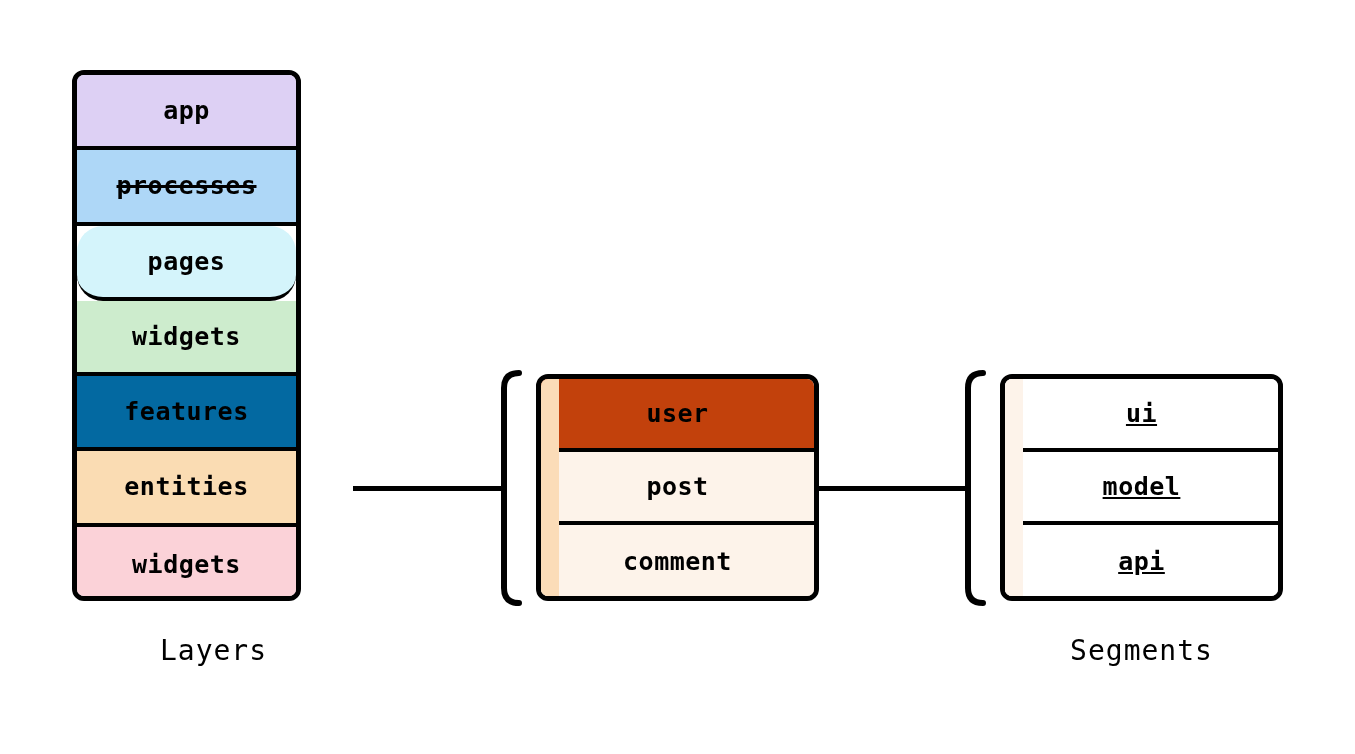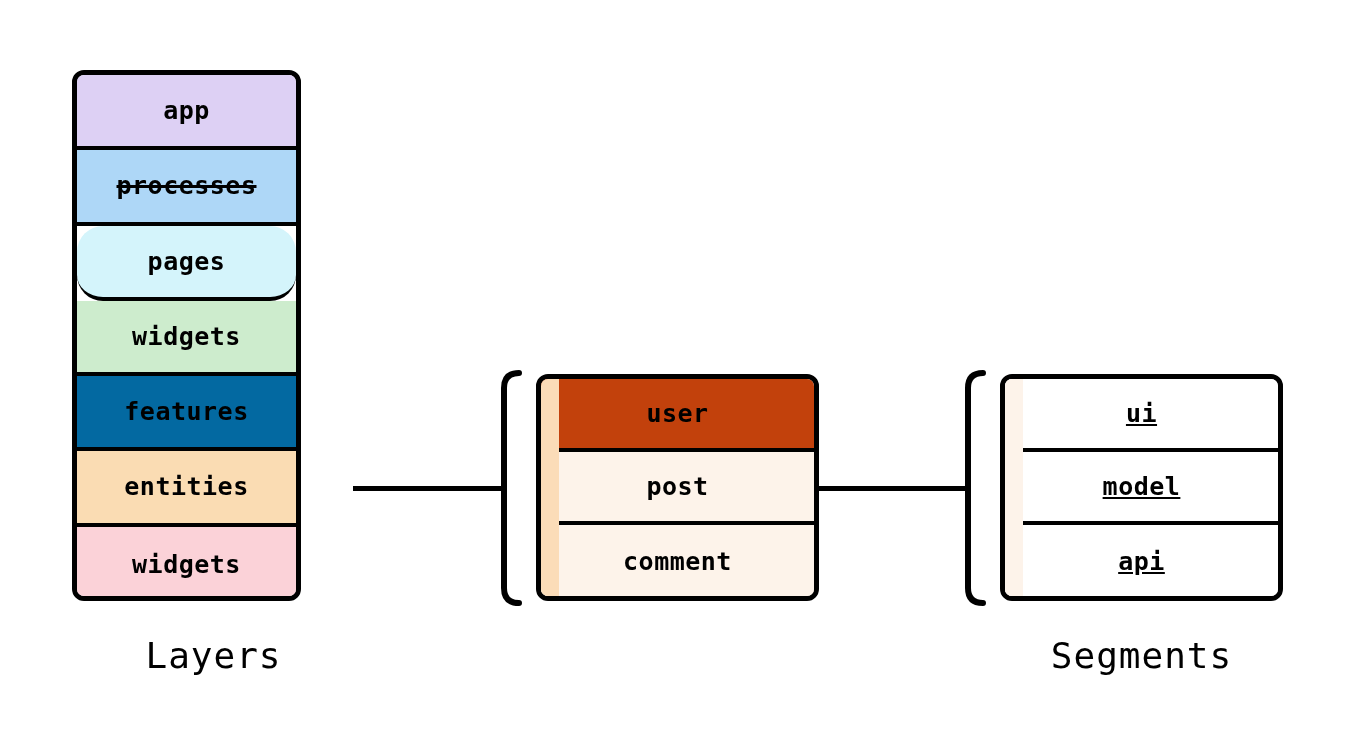--- a/index.html
+++ b/index.html
@@ -72,21 +72,21 @@
   }
   #conn-1 { left:353px; top:486px; width:150px; }
   #conn-2 { left:817px; top:486px; width:150px; }
 
   
   .caption {
     position:absolute;
     top:634px;
     width:283px;
     text-align:center;
-    font-size:36px;
+    font-size:28px;
     font-weight:400;
     color:#000000;
     letter-spacing:1px;
     line-height:1.2;
   }
   #cap-layers   { left:72px; }
   #cap-slices   { left:536px; }
   #cap-segments { left:1000px; }
 </style>
 </head>

